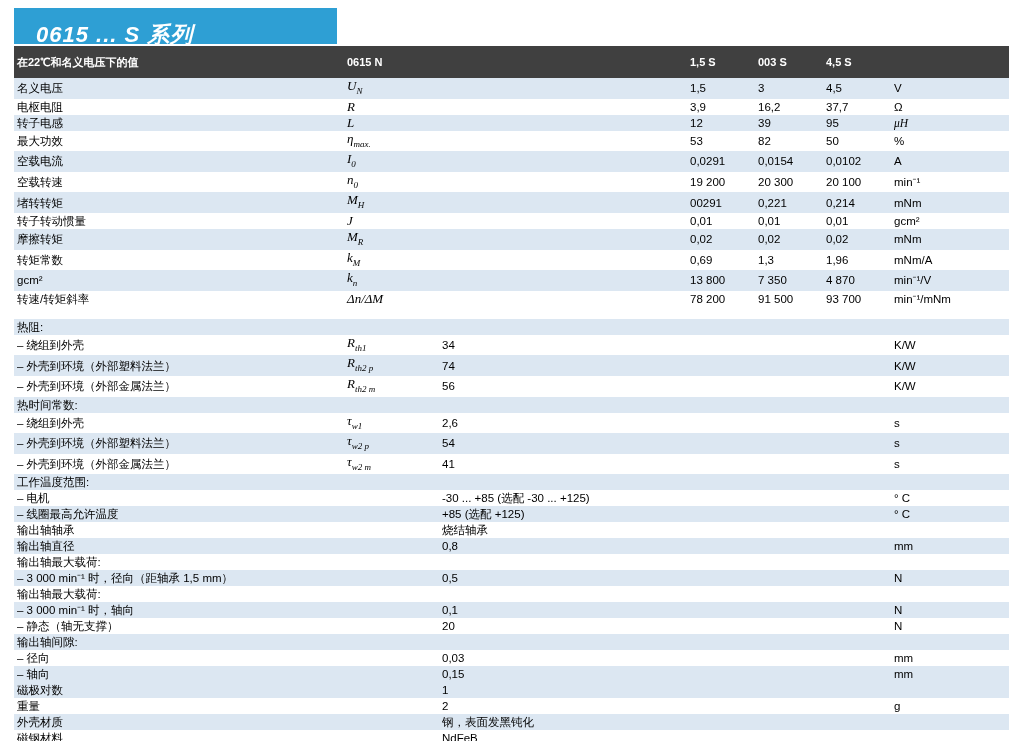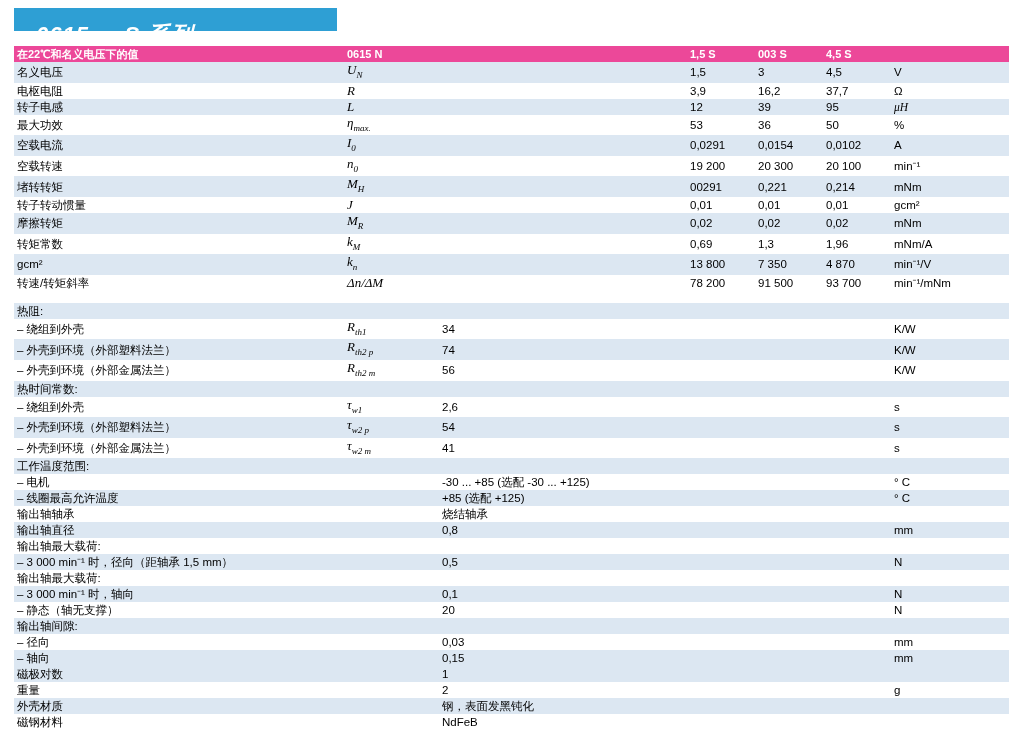--- a/index.html
+++ b/index.html
@@ -21,21 +21,21 @@
     height: 741px;
     background: #ffffff;
   }
 
   
   .title-bar {
     position: absolute;
     left: 14px;
     top: 8px;
     width: 323px;
-    height: 23px;
+    height: 36px;
     background: #2e9fd4;
   }
   .title-text {
     position: absolute;
     left: 22px;
     top: 12px;
     font-size: 22px;
     font-weight: bold;
     font-style: italic;
     color: #ffffff;
@@ -69,25 +69,25 @@
   col.c-v2     { width: 68px; }
   col.c-v3     { width: 68px; }
   col.c-unit   { width: 78px; }
   col.c-pad    { width: 40px; }
 
   
   tr.shade td { background: #dce7f2; }
   tr.plain td { background: #ffffff; }
   tr.blank td { background: #ffffff; height: 12px; }
   tr.hdr td {
-    background: #ec4899;
+    background: #404040;
     color: #ffffff;
     font-weight: bold;
     font-size: 11px;
-    height: 16px;
+    height: 32px;
   }
 
   .sym { font-style: italic; font-family: "Liberation Serif", serif; font-size: 13px; margin-top: 20px; }
   .sym sub { font-style: italic; font-size: 9px; }
   .unit { font-size: 11.5px; }
   .unit-it { font-style: italic; font-family: "Liberation Serif", serif; font-size: 13px; margin-left: 31px; }
   .grp { font-weight: normal; }
 </style>
 </head>
 <body>
@@ -148,21 +148,21 @@
           <td>39</td>
           <td>95</td>
           <td class="unit-it">μH</td>
           <td></td>
         </tr>
         <tr class="plain">
           <td>最大功效</td>
           <td><span class="sym">η<sub>max.</sub></span></td>
           <td></td>
           <td>53</td>
-          <td>36</td>
+          <td>82</td>
           <td>50</td>
           <td class="unit">%</td>
           <td></td>
         </tr>
         <tr class="shade">
           <td>空载电流</td>
           <td><span class="sym">I<sub>0</sub></span></td>
           <td></td>
           <td>0,0291</td>
           <td>0,0154</td>

